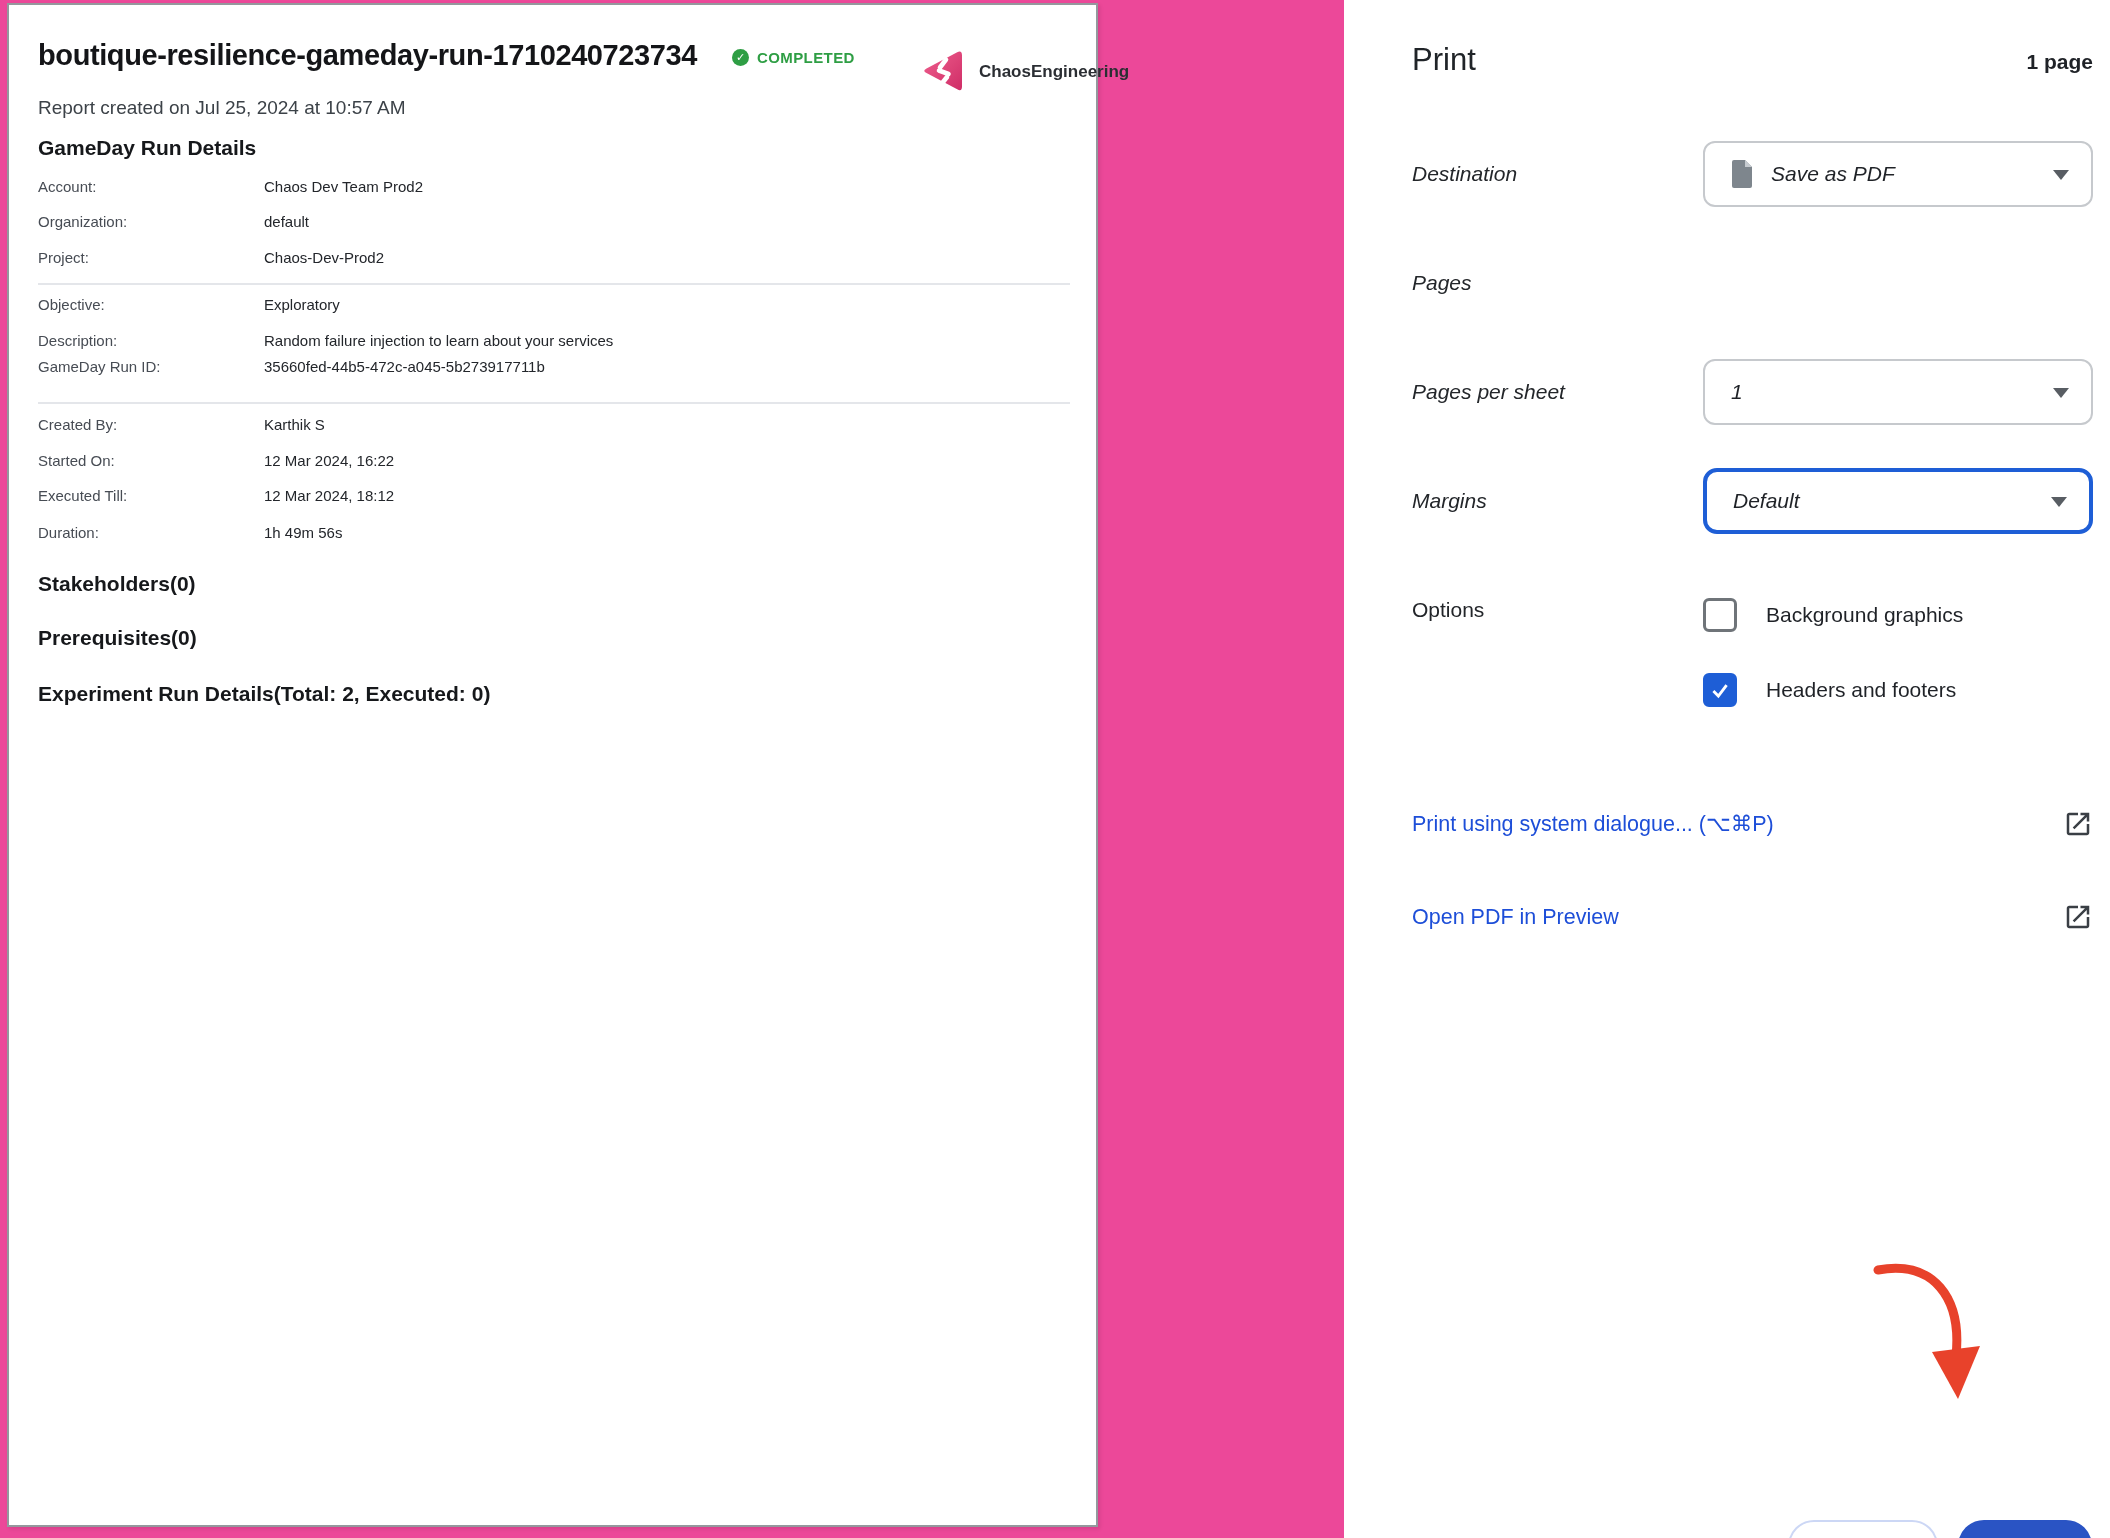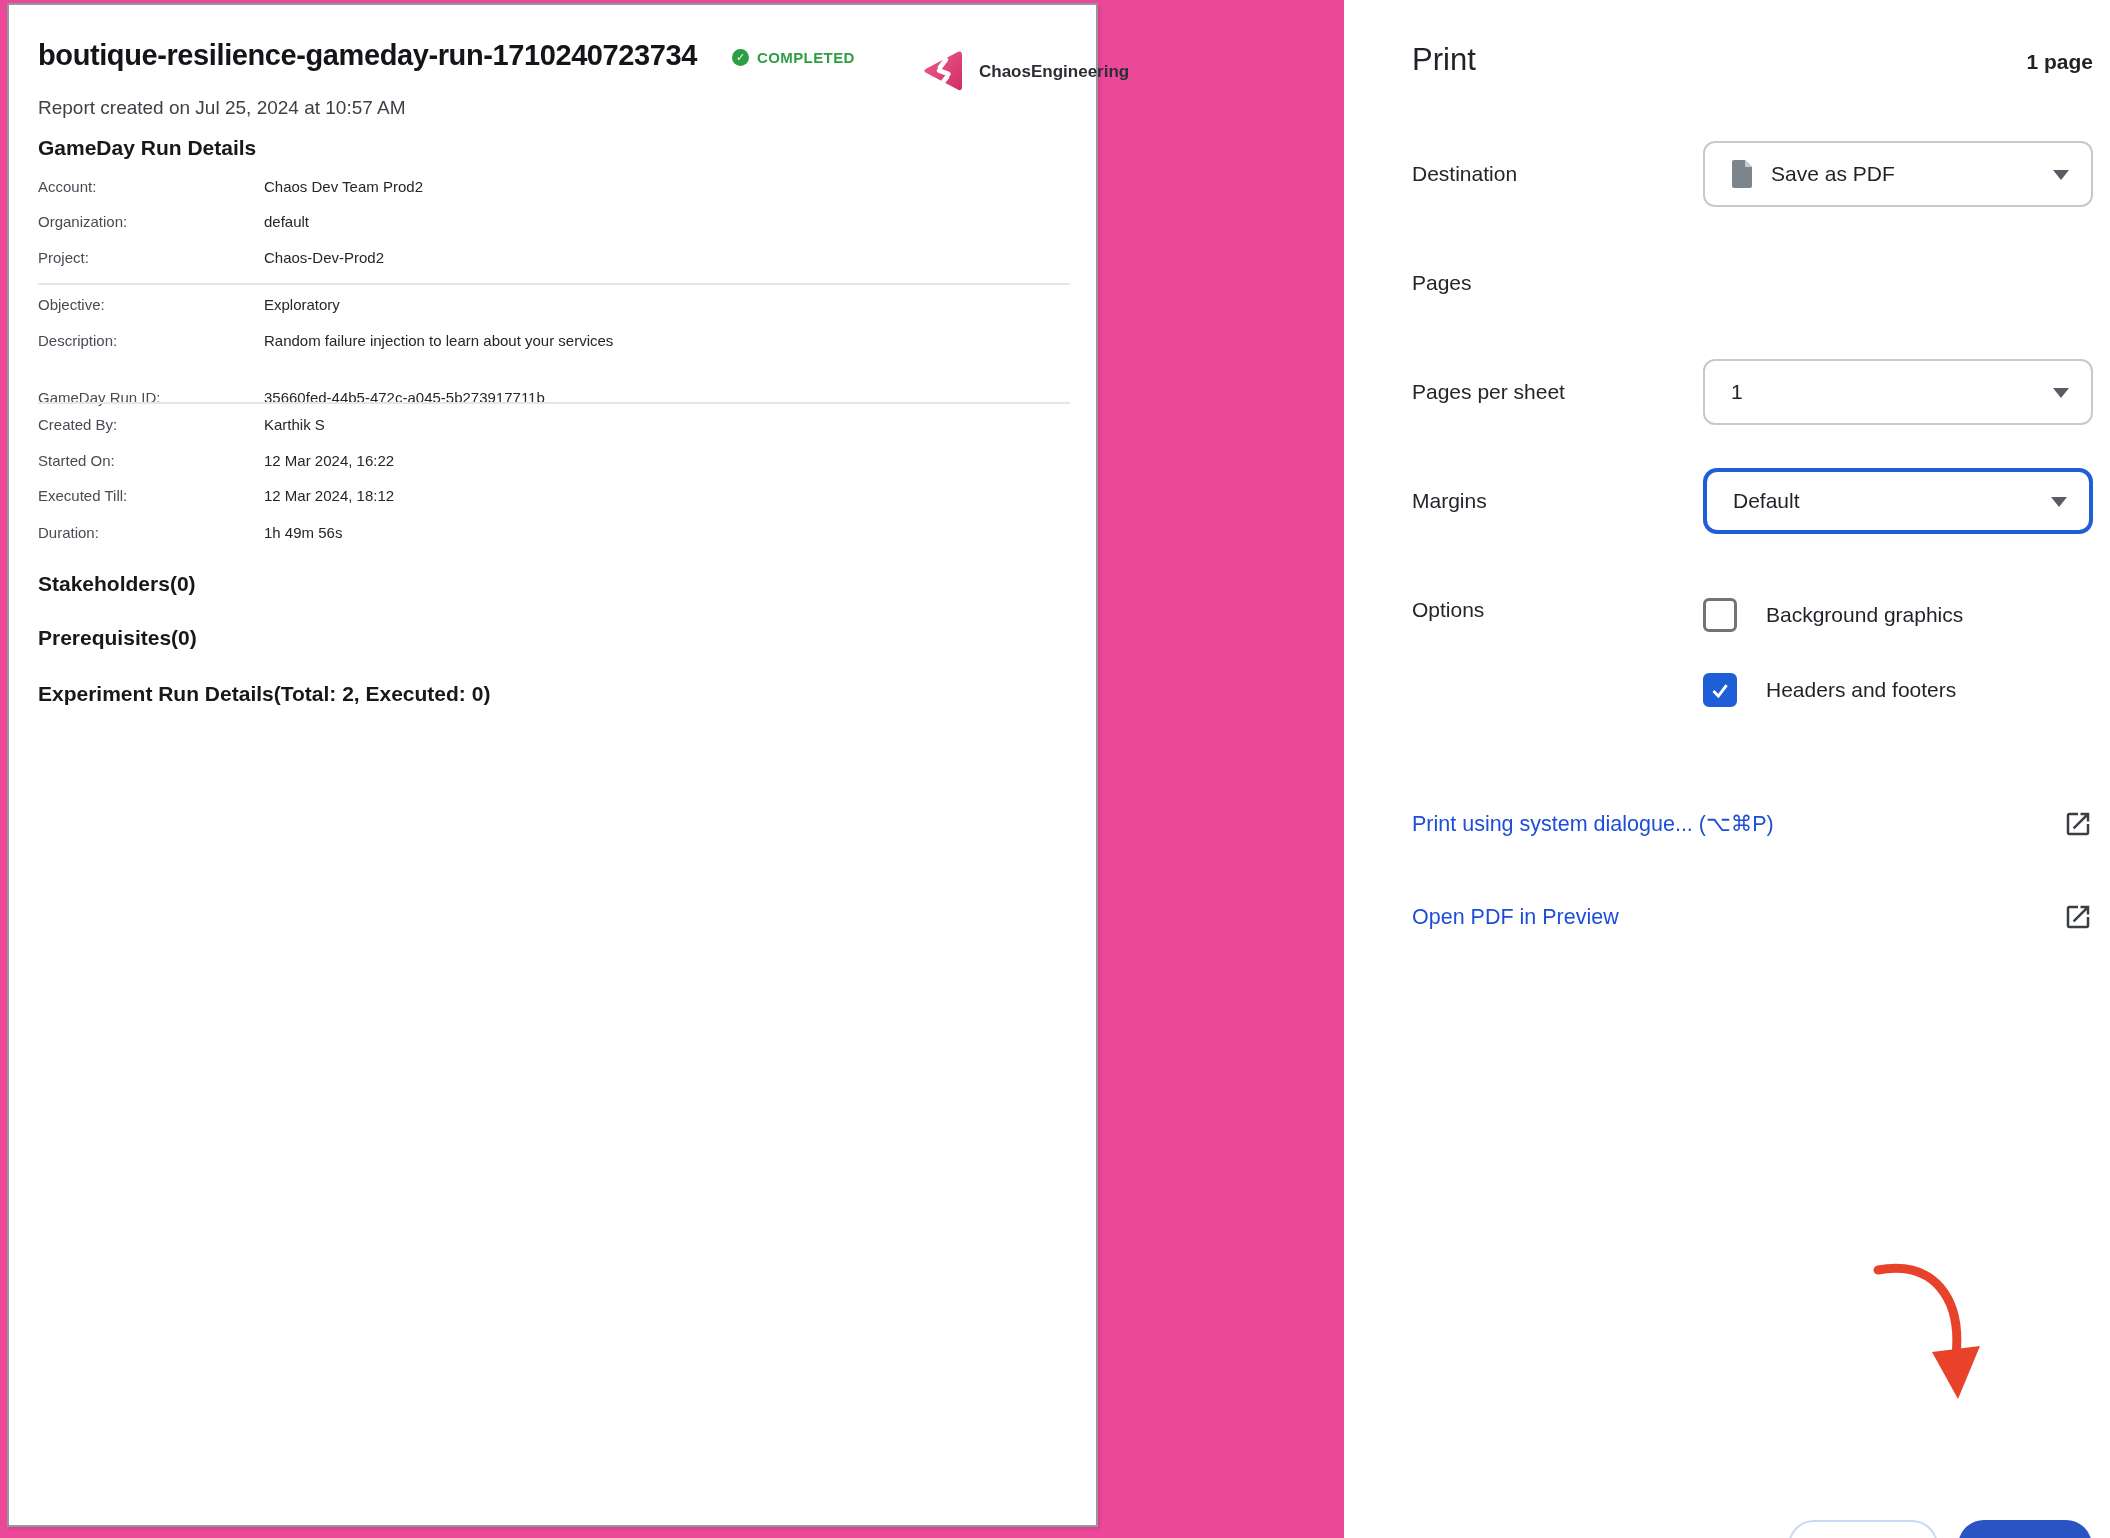--- a/index.html
+++ b/index.html
@@ -28,21 +28,21 @@
   .rp-created{position:absolute;left:29px;top:92px;font-size:19px;color:#3c4248;}
   .rp-h{position:absolute;left:29px;font-size:21px;font-weight:700;color:#16181b;white-space:nowrap;}
   .rp-row{position:absolute;left:29px;right:26px;height:22px;font-size:15px;white-space:nowrap;}
   .rp-row .lbl{position:absolute;left:0;color:#474c54;}
   .rp-row .val{position:absolute;left:226px;color:#23262b;}
   .rp-div{position:absolute;left:29px;right:26px;height:0;border-top:2px solid #e4e6ea;}
   
   .panel{position:absolute;left:1344px;top:0;width:766px;height:1538px;background:#ffffff;}
   .panel-title{position:absolute;left:68px;top:42px;font-size:31px;color:#202428;}
   .page-count{position:absolute;right:17px;top:50px;font-size:21px;font-weight:700;color:#1f2227;}
-  .field{position:absolute;left:68px;right:17px;height:66px;display:flex;align-items:center;justify-content:space-between;}
+  .field{position:absolute;left:68px;right:17px;height:66px;display:flex;align-items:center;justify-content:space-between;font-style:italic;}
   .field-label{font-size:21px;color:#23262a;}
   .select{
     position:relative;width:390px;height:66px;box-sizing:border-box;
     border:2px solid #c6c9cd;border-radius:12px;background:#fff;
     display:flex;align-items:center;gap:16px;padding:0 52px 0 26px;cursor:pointer;
   }
   .select .sel-txt{font-size:21px;color:#1f2227;}
   .select.focused{border:4px solid #1e5ed6;border-radius:14px;}
   .caret{
     position:absolute;right:22px;top:50%;margin-top:-4px;width:0;height:0;
@@ -126,21 +126,21 @@
     <div class="rp-div" style="top:278px"></div>
 
     <div class="rp-row" style="top:291px">
       <span class="lbl">Objective:</span>
       <span class="val">Exploratory</span>
     </div>
     <div class="rp-row" style="top:327px">
       <span class="lbl">Description:</span>
       <span class="val">Random failure injection to learn about your services</span>
     </div>
-    <div class="rp-row" style="top:384px">
+    <div class="rp-row" style="top:353px">
       <span class="lbl">GameDay Run ID:</span>
       <span class="val">35660fed-44b5-472c-a045-5b273917711b</span>
     </div>
 
     <div class="rp-div" style="top:397px"></div>
 
     <div class="rp-row" style="top:411px">
       <span class="lbl">Created By:</span>
       <span class="val">Karthik S</span>
     </div>

